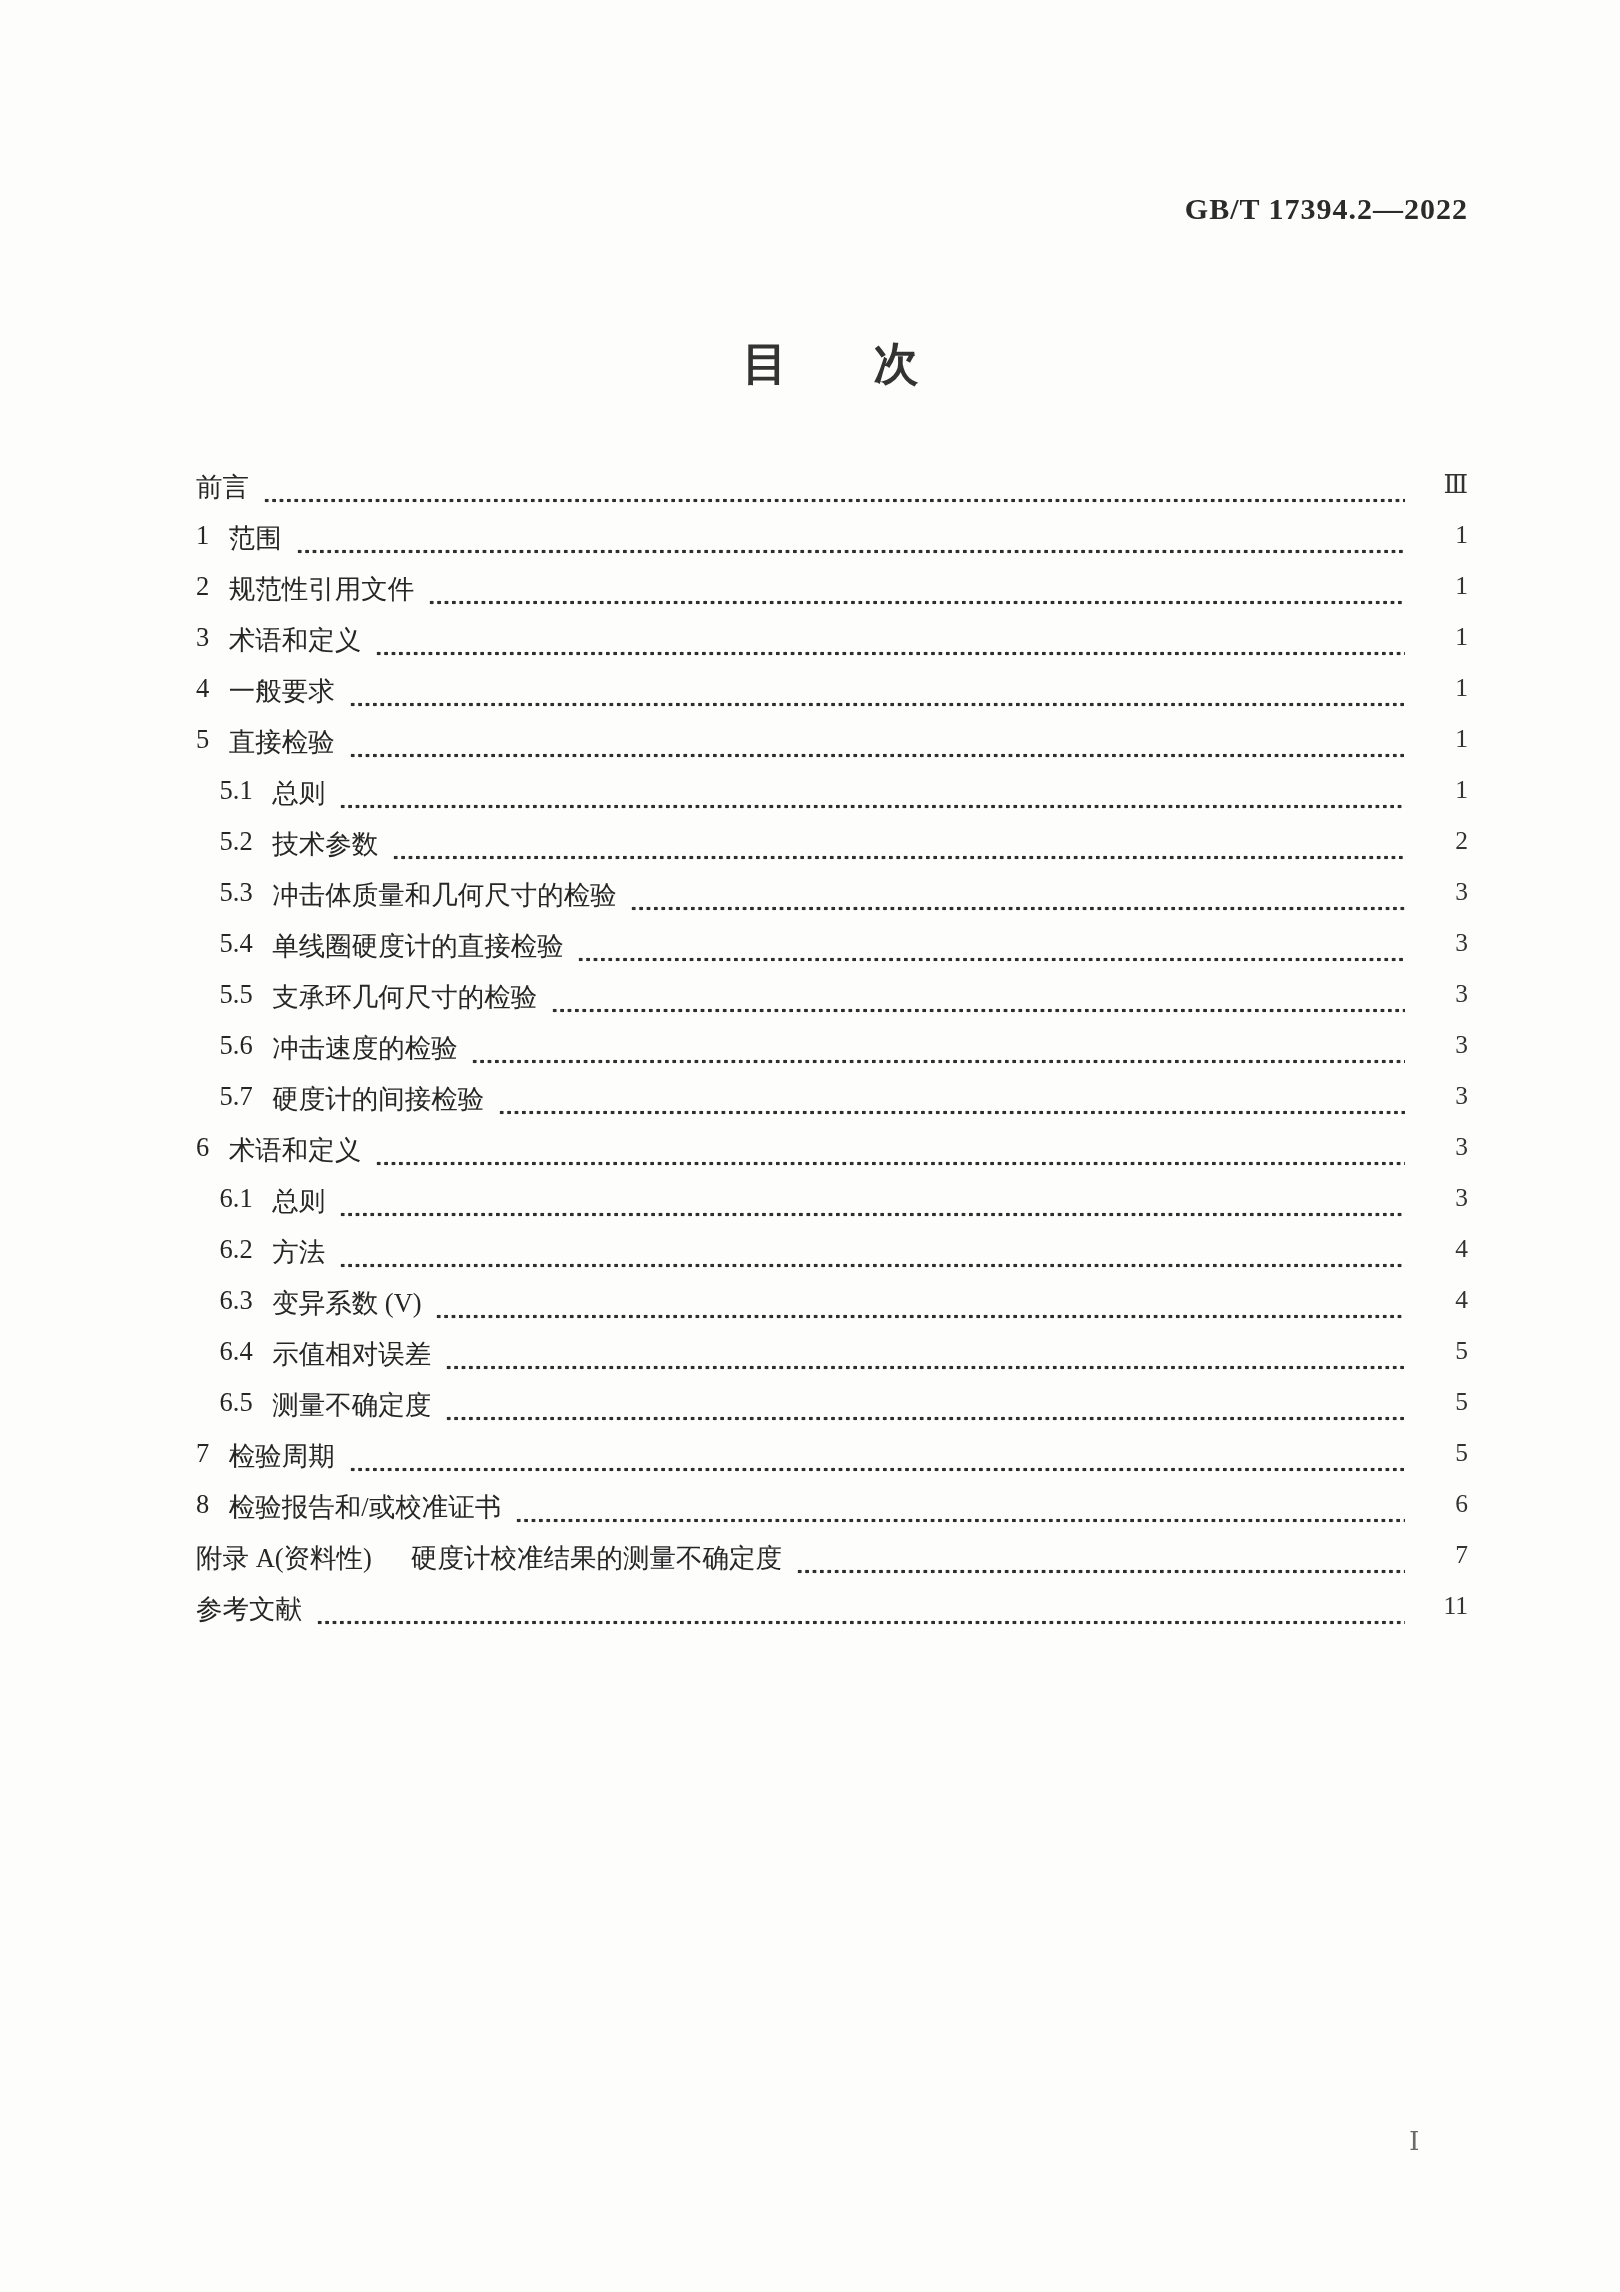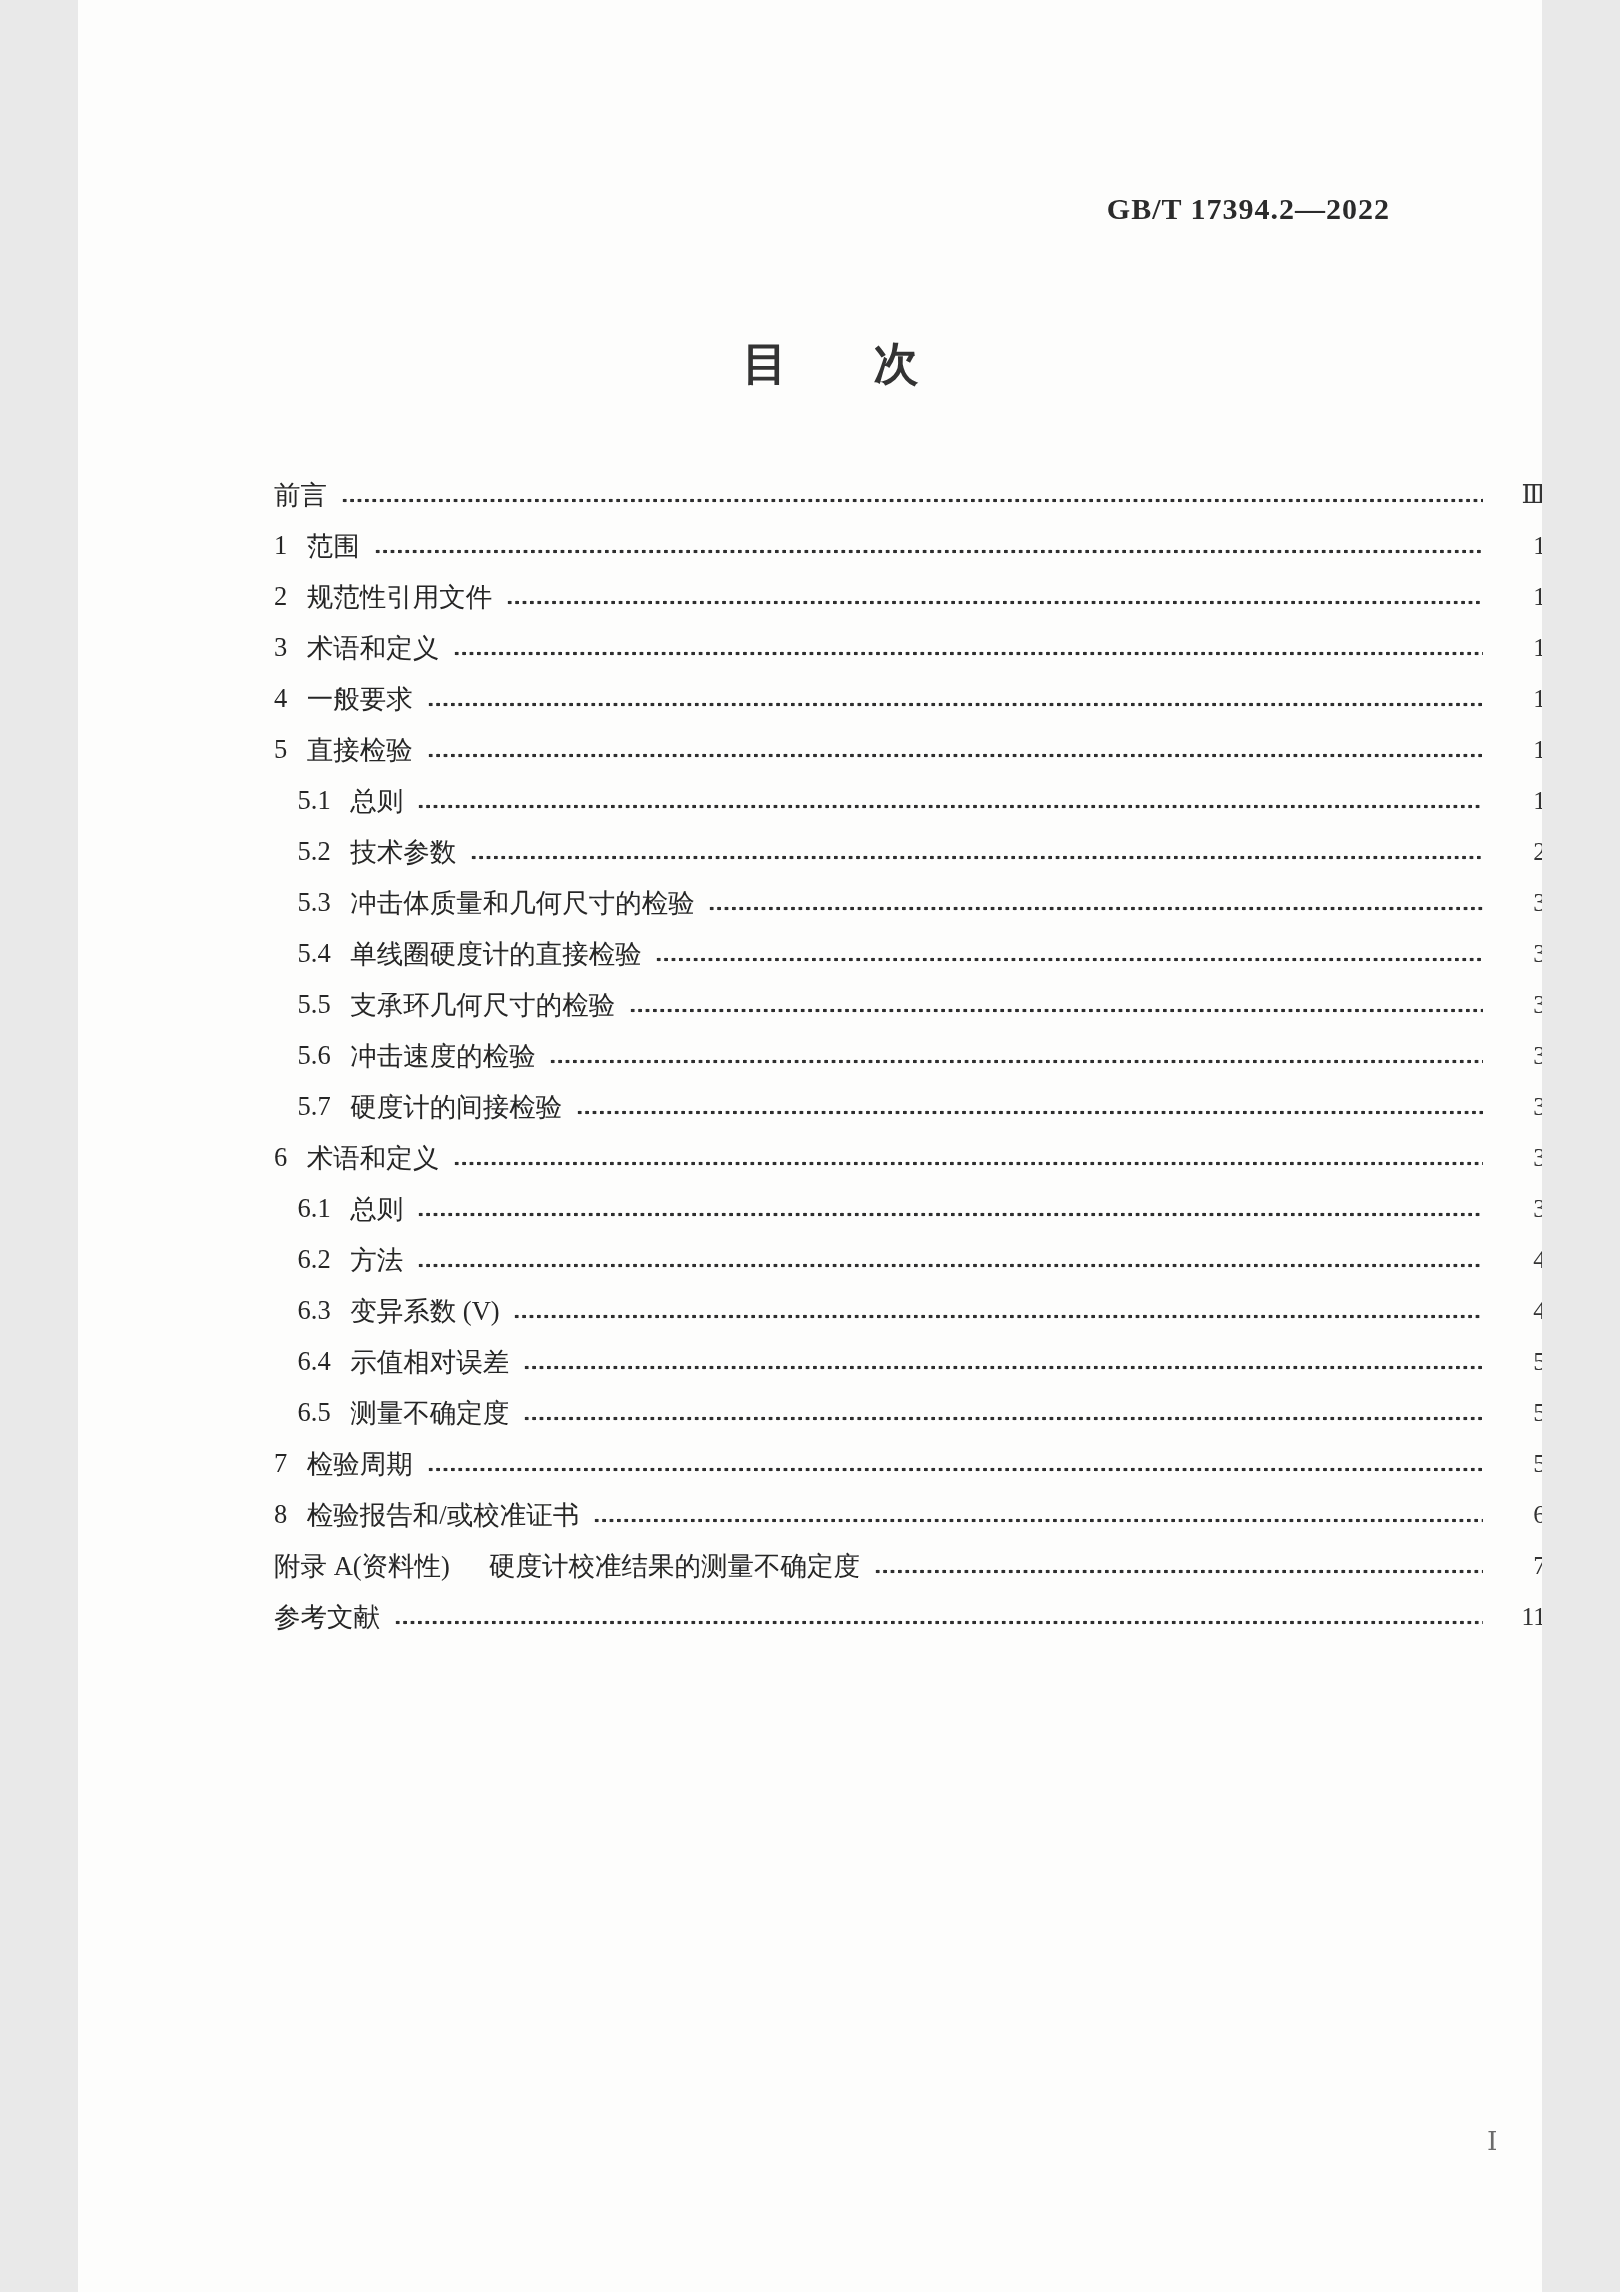--- a/index.html
+++ b/index.html
@@ -1,19 +1,19 @@
 <!DOCTYPE html>
 <html><head>
 <meta charset="utf-8">
 <style>
   html,body{margin:0;padding:0;}
   body{background:#e9e9e9;}
   .page{
     position:relative;
-    width:1464px;height:2293px;
+    width:1620px;height:2293px;
     margin:0 auto;
     background:#fdfdfc;
     color:#262626;
     font-family:"Liberation Serif","DejaVu Serif",serif;
     overflow:hidden;
   }
   .std-number{
     position:absolute;
     top:192px;right:152px;
     font-size:30px;
@@ -33,21 +33,20 @@
     font-weight:700;
     color:#333;
   }
   .toc{
     position:absolute;
     left:196px;top:469px;
     width:1272px;
   }
   .toc-row{
     display:flex;
-    align-items:center;
     height:51px;
     font-size:26.5px;
     white-space:nowrap;
   }
   .toc-row.l2{padding-left:23.5px;}
   .toc-num{margin-right:19.6px;}
   .toc-num:empty{display:none;}
   .toc-row.appendix .toc-num{margin-right:39px;}
   .toc-leader{
     flex:1;

